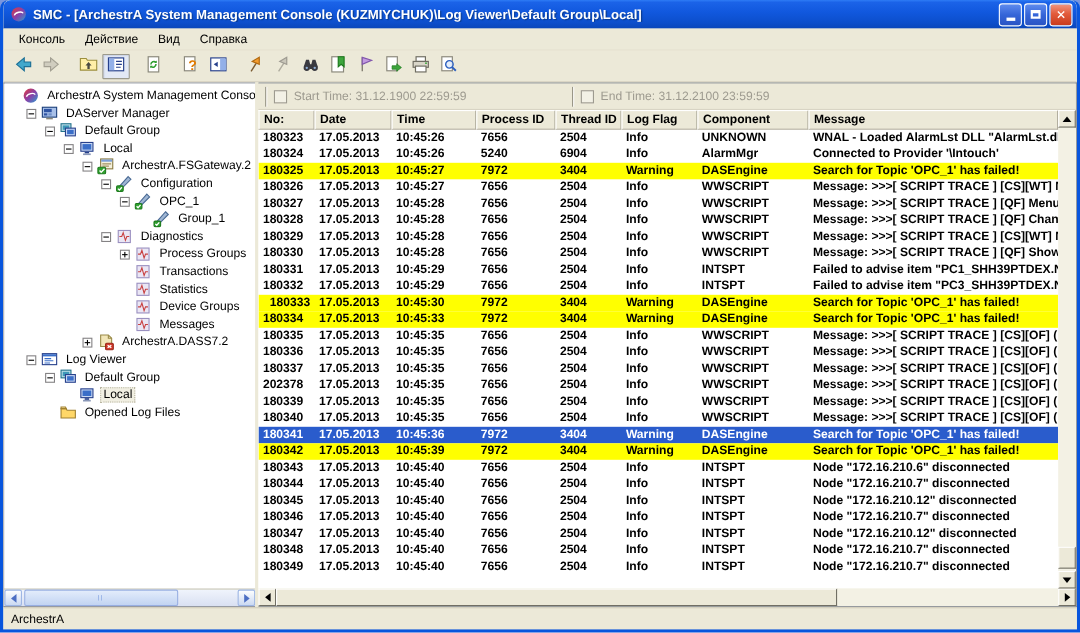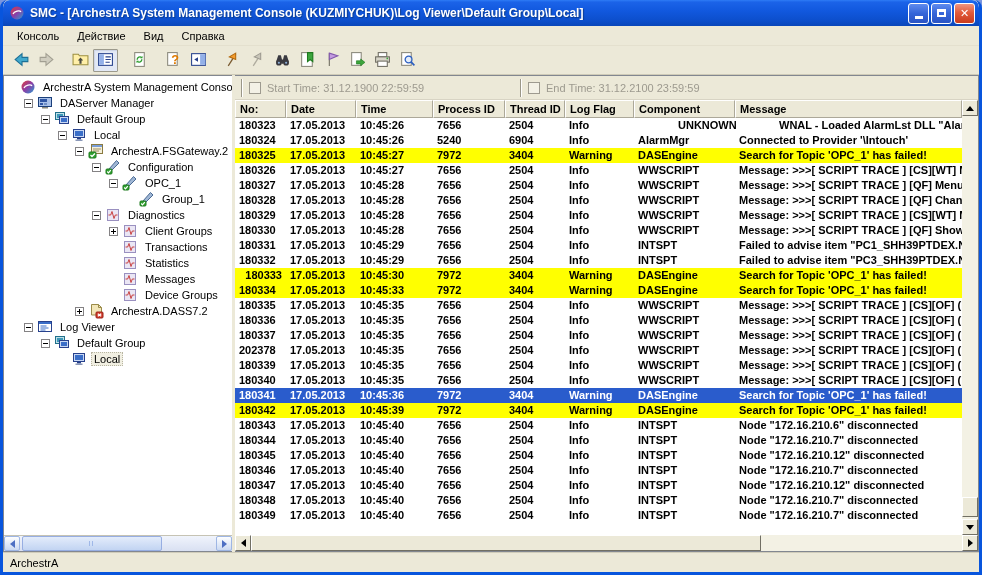--- a/index.html
+++ b/index.html
@@ -345,21 +345,21 @@
                 <path d="M3.5 8h2.2L7 4.5 9 11.5 10.3 8h2.2" stroke="#C84040" fill="none"></path>
               </svg></span>
             <span class="tlabel">Diagnostics</span>
           </div>
           <div class="tree-row" style="padding-left: 105px;">
             <span class="exp plus"></span>
             <span class="ticon"><svg viewBox="0 0 16 16">
                 <rect x="2.5" y="2.5" width="11" height="11" fill="#EAE6F4" stroke="#9A90C0"></rect>
                 <path d="M3.5 8h2.2L7 4.5 9 11.5 10.3 8h2.2" stroke="#C84040" fill="none"></path>
               </svg></span>
-            <span class="tlabel">Client Groups</span>
+            <span class="tlabel">Process Groups</span>
           </div>
           <div class="tree-row" style="padding-left: 105px;">
             <span class="exp-sp"></span>
             <span class="ticon"><svg viewBox="0 0 16 16">
                 <rect x="2.5" y="2.5" width="11" height="11" fill="#EAE6F4" stroke="#9A90C0"></rect>
                 <path d="M3.5 8h2.2L7 4.5 9 11.5 10.3 8h2.2" stroke="#C84040" fill="none"></path>
               </svg></span>
             <span class="tlabel">Transactions</span>
           </div>
           <div class="tree-row" style="padding-left: 105px;">
@@ -369,29 +369,29 @@
                 <path d="M3.5 8h2.2L7 4.5 9 11.5 10.3 8h2.2" stroke="#C84040" fill="none"></path>
               </svg></span>
             <span class="tlabel">Statistics</span>
           </div>
           <div class="tree-row" style="padding-left: 105px;">
             <span class="exp-sp"></span>
             <span class="ticon"><svg viewBox="0 0 16 16">
                 <rect x="2.5" y="2.5" width="11" height="11" fill="#EAE6F4" stroke="#9A90C0"></rect>
                 <path d="M3.5 8h2.2L7 4.5 9 11.5 10.3 8h2.2" stroke="#C84040" fill="none"></path>
               </svg></span>
-            <span class="tlabel">Messages</span>
+            <span class="tlabel">Device Groups</span>
           </div>
           <div class="tree-row" style="padding-left: 105px;">
             <span class="exp-sp"></span>
             <span class="ticon"><svg viewBox="0 0 16 16">
                 <rect x="2.5" y="2.5" width="11" height="11" fill="#EAE6F4" stroke="#9A90C0"></rect>
                 <path d="M3.5 8h2.2L7 4.5 9 11.5 10.3 8h2.2" stroke="#C84040" fill="none"></path>
               </svg></span>
-            <span class="tlabel">Device Groups</span>
+            <span class="tlabel">Messages</span>
           </div>
           <div class="tree-row" style="padding-left: 71px;">
             <span class="exp plus"></span>
             <span class="ticon"><svg viewBox="0 0 16 16">
                 <path d="M3.5 1.5h7l3 3V12h-10z" fill="#F2E6B8" stroke="#9A8A48"></path>
                 <path d="M10.5 1.5v3h3" fill="none" stroke="#9A8A48"></path>
                 <rect x="8" y="9" width="7" height="6" rx="1" fill="#D23A2A" stroke="#9A2418"></rect>
                 <path d="M9.8 10.8l3.4 2.4m0-2.4-3.4 2.4" stroke="#fff" stroke-width="1.2"></path>
               </svg></span>
             <span class="tlabel">ArchestrA.DASS7.2</span>
@@ -417,20 +417,28 @@
           </div>
           <div class="tree-row selected" style="padding-left: 54px;">
             <span class="exp-sp"></span>
             <span class="ticon"><svg viewBox="0 0 16 16">
                 <rect x="2.5" y="2.5" width="11" height="8" fill="#C8D8F4" stroke="#27418C"></rect>
                 <rect x="4" y="4" width="8" height="5" fill="#3A6EC8"></rect>
                 <rect x="6" y="11" width="4" height="1.5" fill="#27418C"></rect>
                 <rect x="4.5" y="12.5" width="7" height="1.5" fill="#8A98B8"></rect>
               </svg></span>
             <span class="tlabel">Local</span>
+          </div>
+          <div class="tree-row" style="padding-left: 37px;">
+            <span class="exp-sp"></span>
+            <span class="ticon"><svg viewBox="0 0 16 16">
+                <path d="M1.5 13V4.5h4.5l1 1.5h7.5V13z" fill="#FFD768" stroke="#A08030"></path>
+                <path d="M1.5 4.5V3h4l.8 1.5z" fill="#FFE9A0" stroke="#A08030"></path>
+              </svg></span>
+            <span class="tlabel">Opened Log Files</span>
           </div>
         </div>
       <div class="hscroll-xp">
         <span class="xbtn">
             <span class="tri xleft"></span>
           </span>
         <span class="xtrack">
             <span class="xthumb"></span>
           </span>
         <span class="xbtn">
@@ -469,21 +477,21 @@
               <span class="th" style="flex: 1 1 0%;">Message</span>
             </div>
           <div class="tbody">
               <div class="tr">
                 <span class="td" style="flex: 0 0 51px;">180323</span>
                 <span class="td" style="flex: 0 0 70px;">17.05.2013</span>
                 <span class="td" style="flex: 0 0 77px;">10:45:26</span>
                 <span class="td" style="flex: 0 0 72px;">7656</span>
                 <span class="td" style="flex: 0 0 60px;">2504</span>
                 <span class="td" style="flex: 0 0 69px;">Info</span>
-                <span class="td" style="flex: 0 0 101px; margin-left: 40px;">UNKNOWN</span>
+                <span class="td" style="flex: 0 0 101px;">UNKNOWN</span>
                 <span class="td" style="flex: 1 1 0%; min-width: 0px;">WNAL - Loaded AlarmLst DLL "AlarmLst.dll" vers</span>
               </div>
               <div class="tr">
                 <span class="td" style="flex: 0 0 51px;">180324</span>
                 <span class="td" style="flex: 0 0 70px;">17.05.2013</span>
                 <span class="td" style="flex: 0 0 77px;">10:45:26</span>
                 <span class="td" style="flex: 0 0 72px;">5240</span>
                 <span class="td" style="flex: 0 0 60px;">6904</span>
                 <span class="td" style="flex: 0 0 69px;">Info</span>
                 <span class="td" style="flex: 0 0 101px;">AlarmMgr</span>

